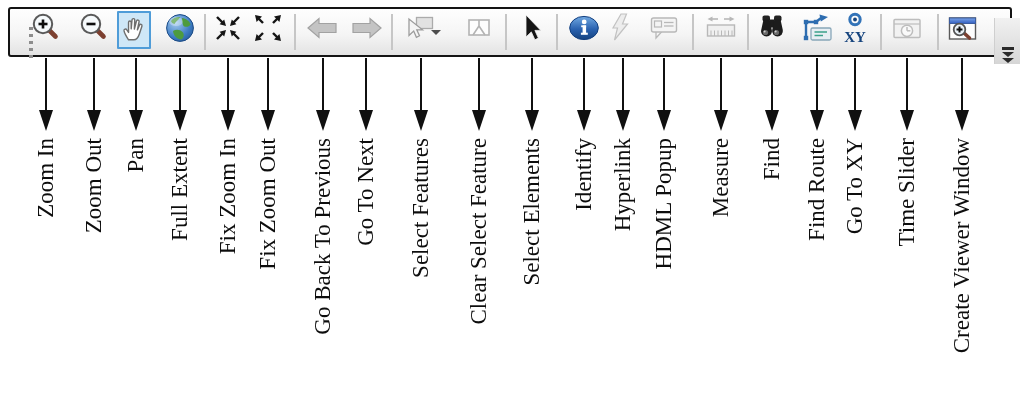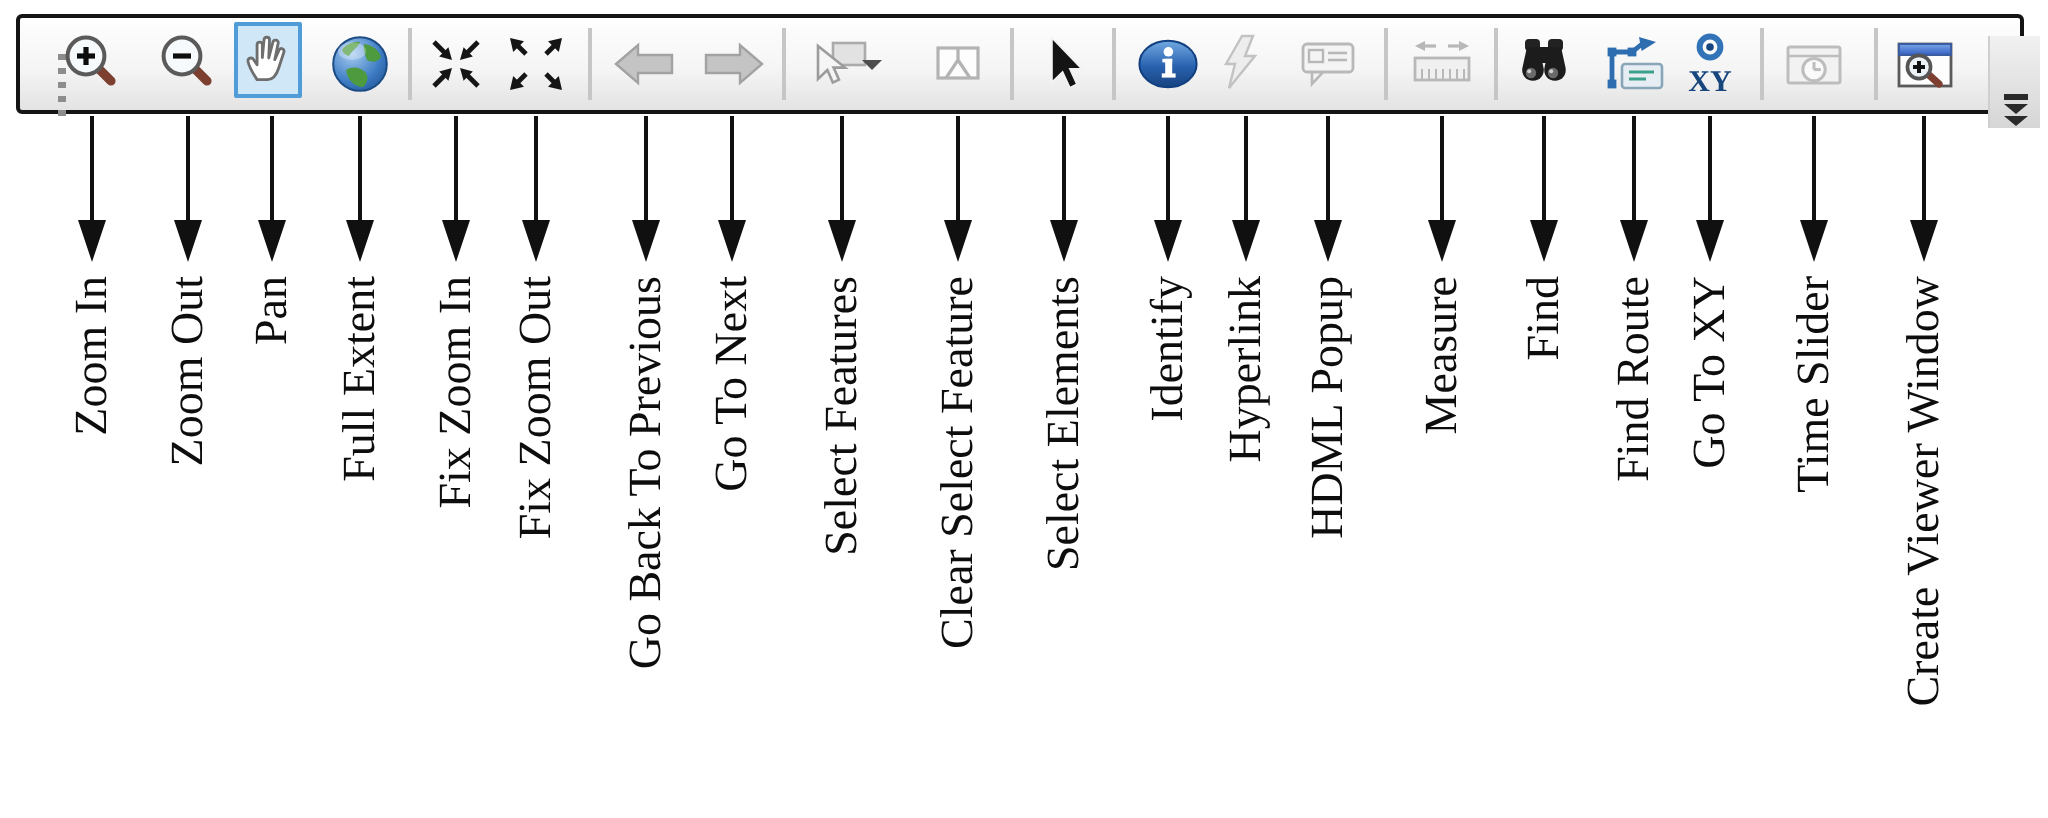--- a/index.html
+++ b/index.html
@@ -15,21 +15,21 @@
   .sep{position:absolute;top:14px;width:2px;height:36px;background:#c6c6c6;left:calc(var(--x) - 1px);}
   #overflow{position:absolute;left:984px;top:9px;width:26px;height:46px;border:0;padding:0;margin:0;
             background:linear-gradient(#f1f1f1,#d6d6d6);border-left:1px solid #cfcfcf;cursor:pointer;}
   #overflow .bar{position:absolute;left:7px;top:29px;width:12px;height:2.5px;background:#2a2a2a;}
   #overflow .tri{position:absolute;left:7px;width:0;height:0;
                  border-left:6px solid transparent;border-right:6px solid transparent;border-top:5.5px solid #2a2a2a;}
   #overflow .tri.t1{top:34px;} #overflow .tri.t2{top:40px;}
 
   
   .tbtn{position:absolute;left:calc(var(--x) - 19px);top:11px;width:38px;height:42px;
-        display:flex;align-items:center;justify-content:center;
+        display:flex;justify-content:center;
         appearance:none;background:none;border:0;padding:0;margin:0;cursor:pointer;}
   .tbtn.active{background:#cfe7f7;border:2px solid #4f9cd8;border-radius:1px;
                width:34px;height:38px;left:calc(var(--x) - 19px);}
   .ic{display:block;width:34px;height:34px;}
   .caret{position:absolute;left:calc(var(--x) + 10px);top:30px;width:0;height:0;
          border-left:5px solid transparent;border-right:5px solid transparent;border-top:5.5px solid #4d4d4d;}
 
   
   .shaft{position:absolute;left:calc(var(--x) - 1px);top:58px;width:2px;height:52px;background:#101010;}
   .head{position:absolute;left:calc(var(--x) - 7px);top:110px;width:0;height:0;

